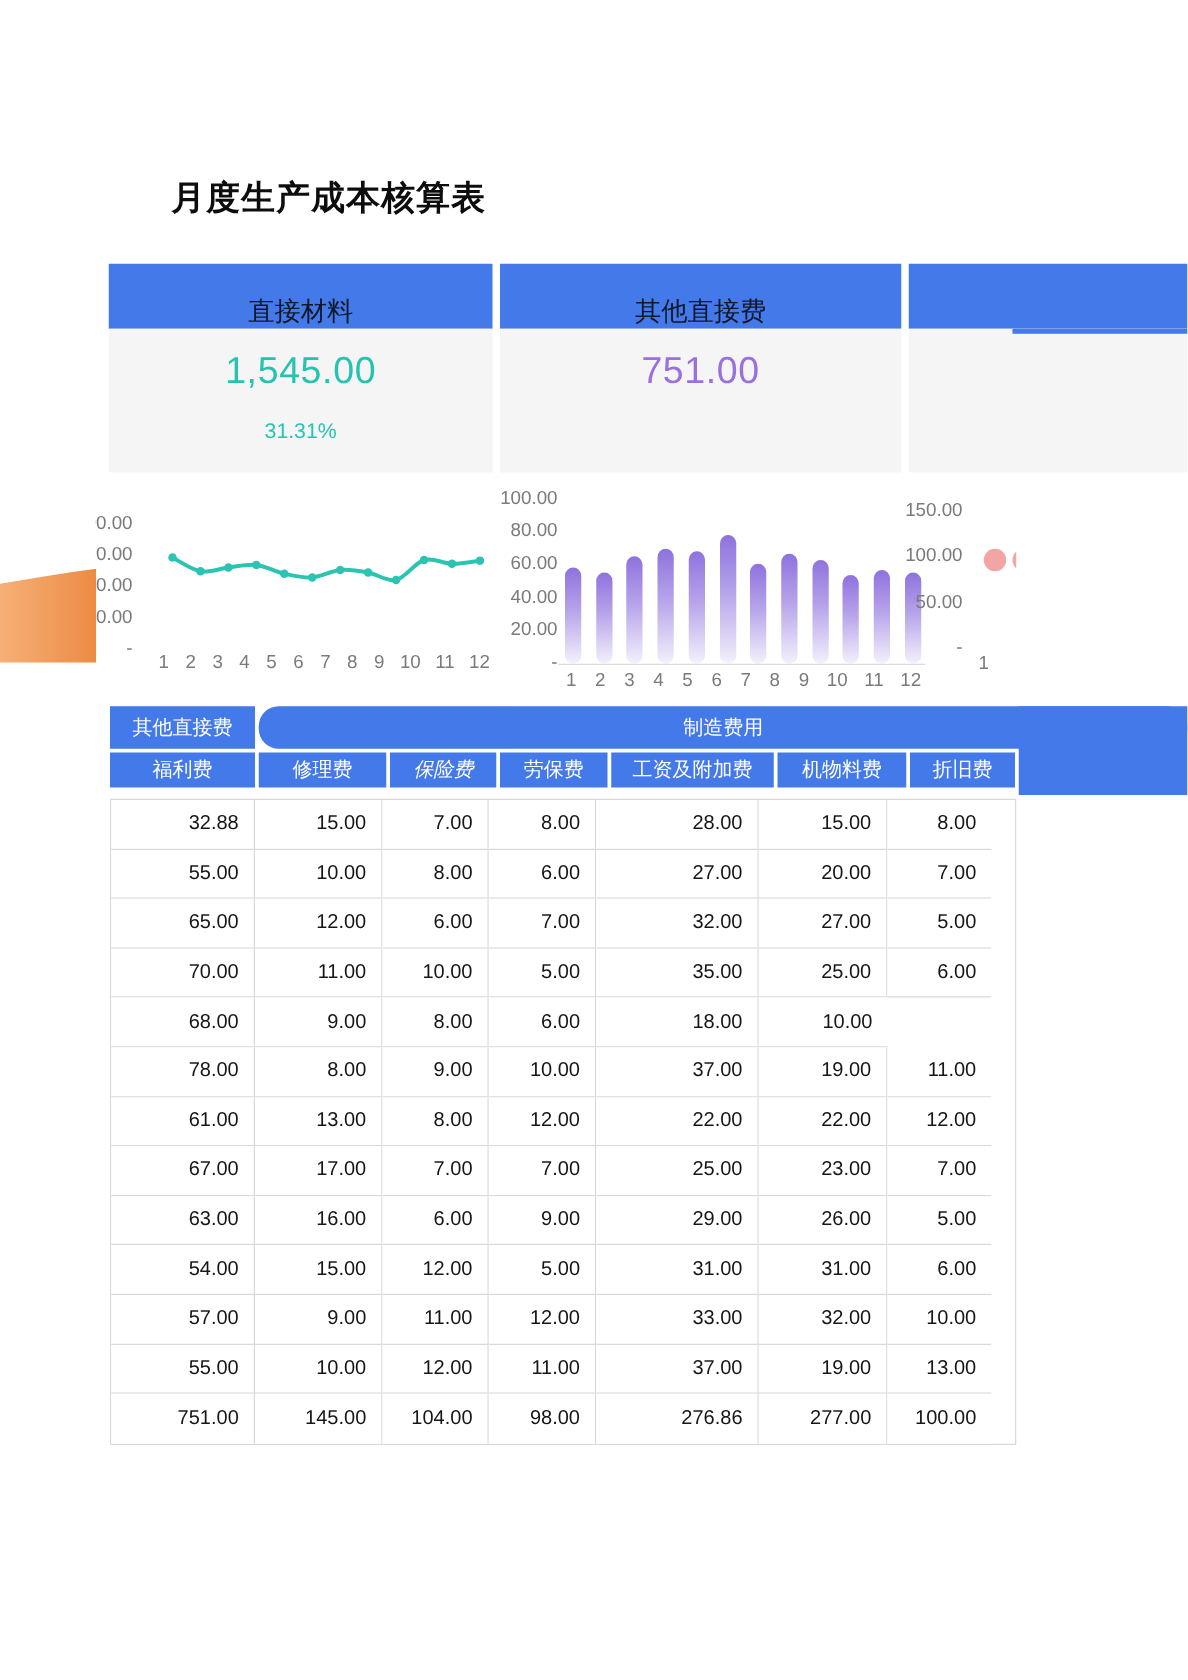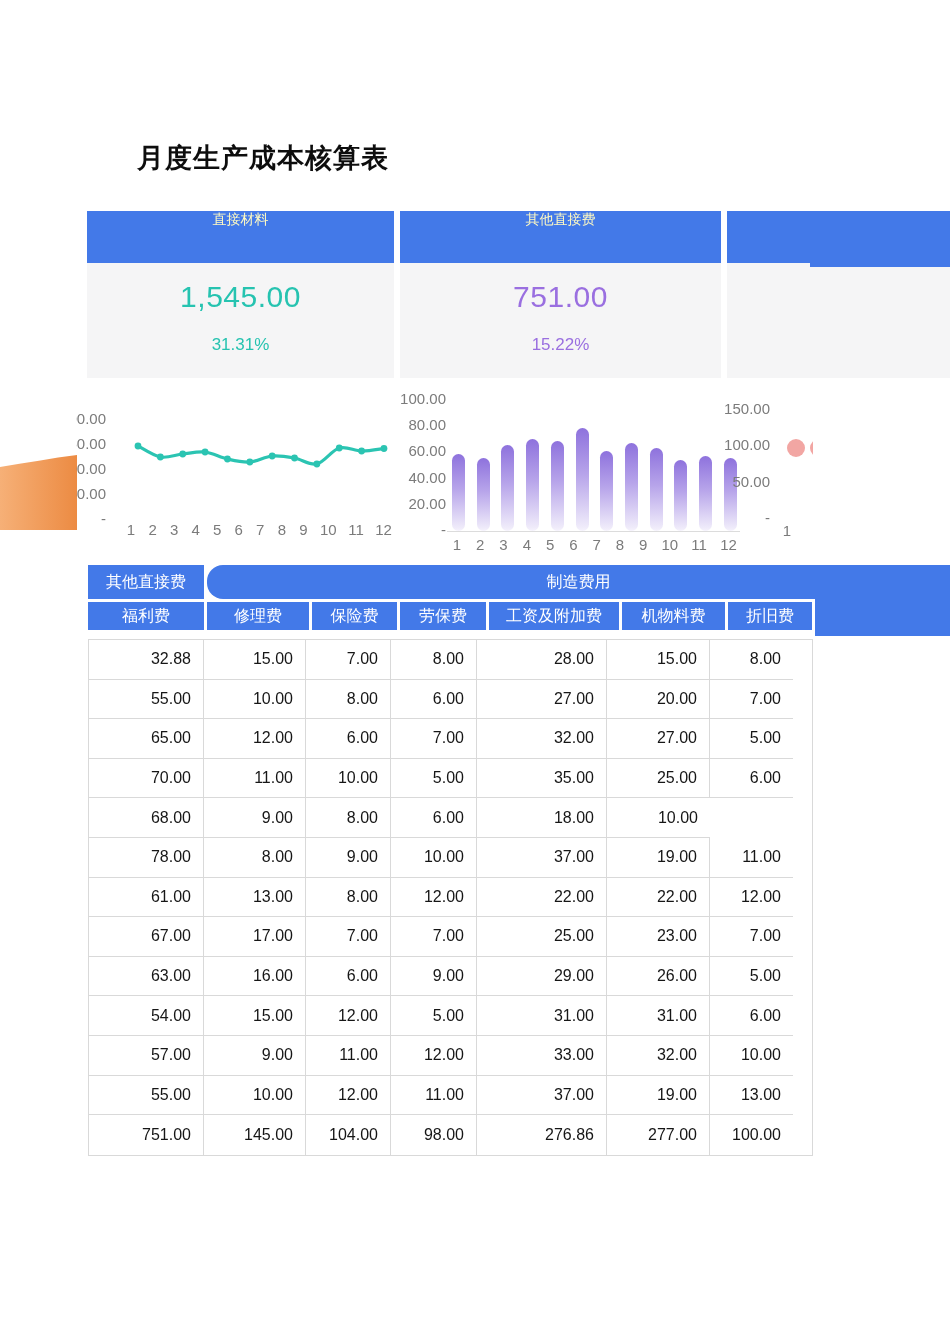--- a/index.html
+++ b/index.html
@@ -7,22 +7,22 @@
         font-family:"Liberation Sans","DejaVu Sans",sans-serif;padding-left:12px;}
 
   
   .title{position:absolute;left:137px;top:140px;font-size:27px;font-weight:600;color:#0d0d0d;letter-spacing:1px;}
 
   
   .orange-decor{position:absolute;left:0;top:454px;width:77px;height:77px;}
 
   
   .card{position:absolute;top:211px;height:167px;}
-  .card-header{height:52px;background:#4379e8;display:flex;align-items:flex-start;justify-content:center;
-               color:#fef9c3;font-size:14px;}
+  .card-header{height:52px;background:#4379e8;display:flex;align-items:flex-end;justify-content:center;
+               color:#0f172a;font-size:21px;}
   .card-body{height:115px;background:#f5f5f6;text-align:center;}
   .card-value{padding-top:17px;font-size:30px;letter-spacing:0.5px;}
   .card-percent{padding-top:21px;font-size:17px;}
   .card3-step{position:absolute;top:52px;left:83px;right:0;height:4px;background:#4379e8;}
 
   
   .axis-label{color:#7b7b7b;font-size:15px;line-height:25px;text-align:right;white-space:nowrap;}
   .xlabels{position:absolute;display:flex;justify-content:space-between;color:#7b7b7b;font-size:15px;}
   .xlabels span{display:inline-block;text-align:center;min-width:10px;}
 
@@ -93,21 +93,20 @@
       <div class="card-percent" style="color: rgb(38, 195, 176);">31.31%</div>
     </div>
   </div>
 
   <div class="card" style="left:400px;width:321px;">
     <div class="card-header">
       <span>其他直接费</span>
     </div>
     <div class="card-body">
       <div class="card-value" style="color: rgb(154, 111, 224);">751.00</div>
-      <div class="card-percent" style="color: rgb(154, 111, 224);">15.22%</div>
     </div>
   </div>
 
   <div class="card" style="left:727px;width:223px;">
     <div class="card-header">
       <span></span>
     </div>
     <div class="card-body"></div>
     <div class="card3-step"></div>
   </div>
@@ -215,21 +214,21 @@
     <div class="dot-xlabel">1</div>
   </div>
 
   <div class="table-wrap">
     <div class="thead">
       <div class="hcell r1a">其他直接费</div>
       <div class="hcell r1b">制造费用</div>
       <div class="hcell filler"></div>
     <div class="hcell r2" style="grid-column: 1;">福利费</div>
         <div class="hcell r2" style="grid-column: 2;">修理费</div>
-        <div class="hcell r2" style="grid-column: 3;">保险费</div>
+        <div class="hcell r2" style="grid-column: 3; font-style: italic;">保险费</div>
         <div class="hcell r2" style="grid-column: 4;">劳保费</div>
         <div class="hcell r2" style="grid-column: 5;">工资及附加费</div>
         <div class="hcell r2" style="grid-column: 6;">机物料费</div>
         <div class="hcell r2" style="grid-column: 7;">折旧费</div>
       </div>
     <div class="tbody">
         <div class="trow">
           <div class="tcell">32.88</div>
           <div class="tcell">15.00</div>
           <div class="tcell">7.00</div>

